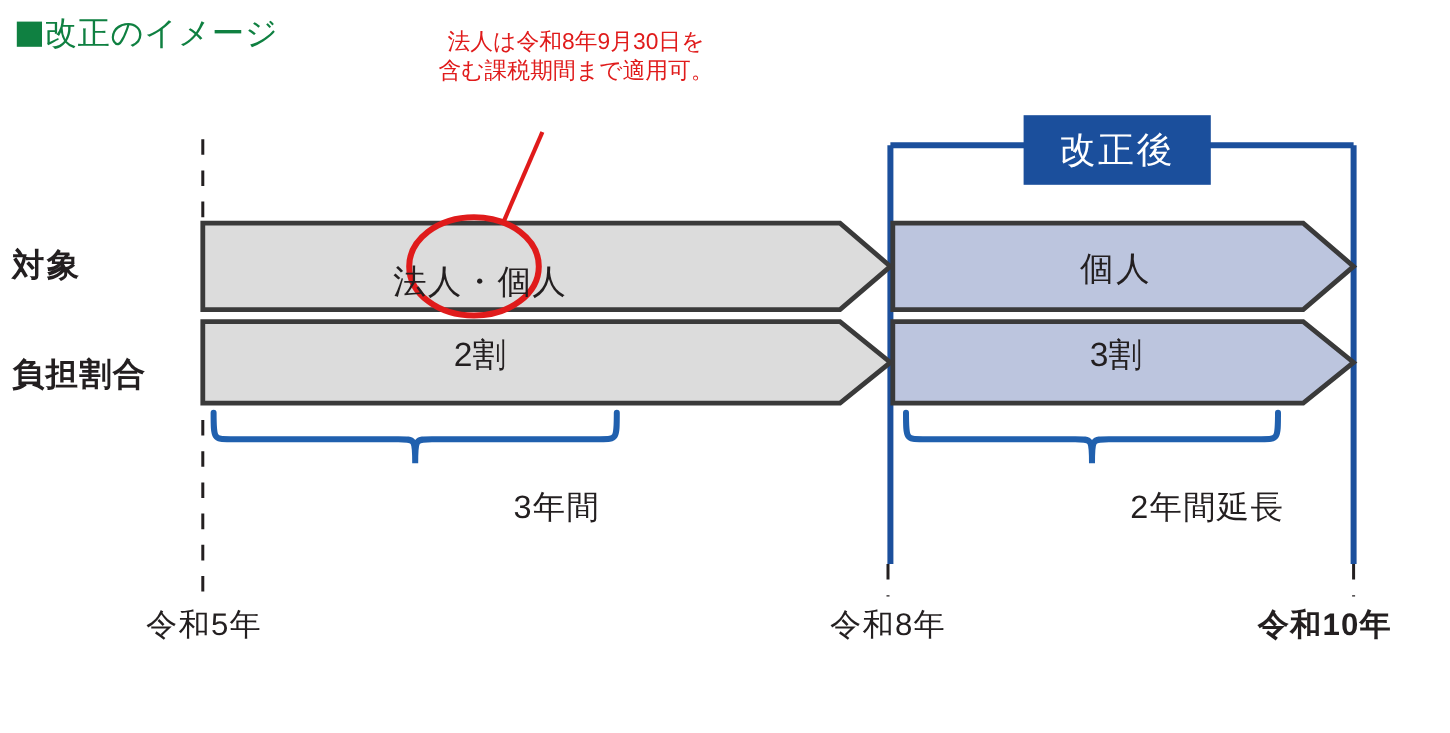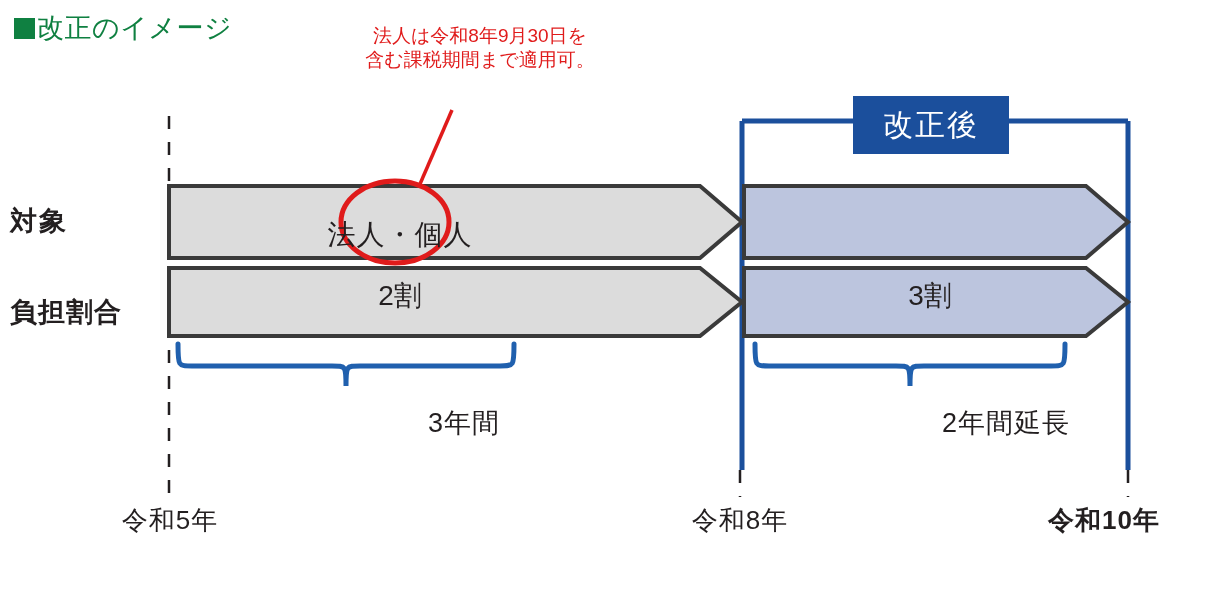--- a/index.html
+++ b/index.html
@@ -125,20 +125,21 @@
              C 910,366 910,366 924,366
              L 1051,366 C 1065,366 1065,366 1065,344" fill="none" stroke="#2060ae" stroke-width="5" stroke-linecap="round"></path>
   </svg>
 
   <div class="badge">
     <span>改正後</span>
   </div>
 
   <div class="bartext" id="txt-before-target">法人・個人</div>
   <div class="bartext" id="txt-before-rate">2割</div>
+  <div class="bartext" id="txt-after-target">個人</div>
   <div class="bartext" id="txt-after-rate">3割</div>
 
   <div class="brace-cap" id="cap-3years">3年間</div>
   <div class="brace-cap" id="cap-2years">2年間延長</div>
 
   <div class="year" id="year-0">令和5年</div>
   <div class="year" id="year-1">令和8年</div>
   <div class="year" id="year-2">令和10年</div>
 
 </div>

